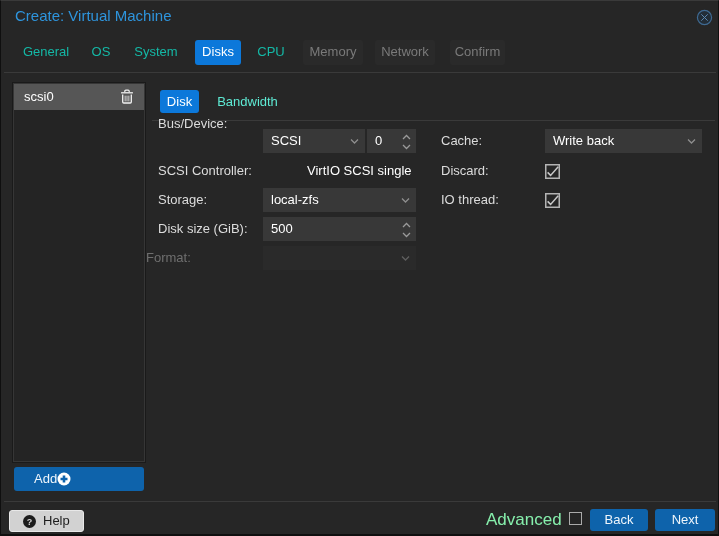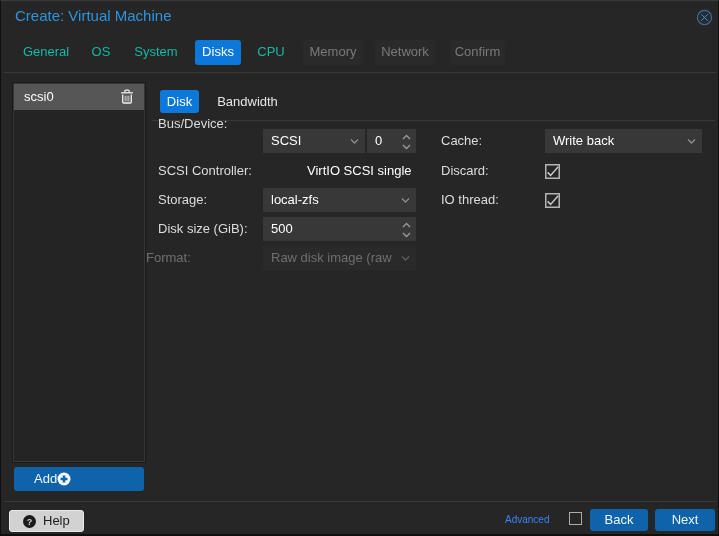--- a/index.html
+++ b/index.html
@@ -19,36 +19,36 @@
     border-top:1px solid #3a3a3a; }
   #listbox { left:12px; top:82px; width:134px; height:381px; background:#242424;
     border:1px solid #1a1a1a; box-shadow: inset 1px 1px 0 #363636, inset -1px -1px 0 #363636; }
   #selrow { left:14px; top:84px; width:130px; height:26px; background:rgba(87,87,87,0.99);
     color:#ffffff; font-size:13px; line-height:26px; }
   #selrow span { margin-left:10px; }
   #addbtn { left:14px; top:467px; width:130px; height:24px; background:rgba(14,100,173,0.99);
     border-radius:3px; color:#eef5fb; font-size:13px; line-height:24px; }
   #dtab { left:160px; top:90px; width:39px; height:23px; background:rgba(12,121,221,0.99);
     border-radius:3px; color:#fff; font-size:13px; line-height:23px; text-align:center; }
-  #btab { left:208px; top:90px; width:79px; height:23px; color:#e5e5e5; font-size:13px;
+  #btab { left:208px; top:90px; width:79px; height:23px; color:#5eead4; font-size:13px;
     line-height:23px; text-align:center; }
   #tabline { left:152px; top:120px; width:563px; height:1px; background:#3a3a3a; }
   .lbl { position:absolute; font-size:13px; color:#dcdcdc; height:24px; line-height:24px; }
   .lbl.dis { color:#6f6f6f; }
   .fld { position:absolute; height:24px; background:rgba(57,57,57,0.99); font-size:13px;
     color:#fff; line-height:24px; }
   .fld .tx { margin-left:8px; }
   .fld.dis { background:rgba(42,42,42,0.99); color:#6f6f6f; }
   .chev { position:absolute; right:6px; top:9px; }
   .plain { position:absolute; font-size:13px; color:#fff; height:24px; line-height:24px; }
   .cb { position:absolute; width:13px; height:13px; border:1.5px solid #ababab; background:transparent; }
   #sep2 { left:4px; top:501px; width:712px; height:1px; background:#3a3a3a; }
   #helpbtn { left:9px; top:510px; width:75px; height:22px; background:rgba(212,212,212,0.99);
     border:1px solid #e8e8e8; border-radius:3px; color:#1c1c1c; font-size:13px; line-height:20px; }
-  #adv { left:505px; top:509px; font-size:10px; color:#3b82f6; height:22px; line-height:22px; }
+  #adv { left:486px; top:509px; font-size:17px; color:#86efac; height:22px; line-height:22px; }
   .btn { position:absolute; top:509px; height:22px; background:rgba(14,100,173,0.99); border-radius:3px;
     color:#eef5fb; font-size:13px; line-height:22px; text-align:center; }
 </style>
 </head>
 <body>
 <div id="winframe" class="abs"></div>
 <div id="title" class="abs">Create: Virtual Machine</div>
 <svg class="abs" style="left:696px;top:9px" width="17" height="17" viewBox="0 0 17 17">
   <circle cx="8.5" cy="8.5" r="7.1" fill="rgba(30,55,78,0.45)" stroke="#3f6a92" stroke-width="1.2"></circle>
   <path d="M5.3 5.3 L11.7 11.7 M11.7 5.3 L5.3 11.7" stroke="#5c88b0" stroke-width="1"></path>
@@ -106,21 +106,21 @@
     </svg>
 </div>
 <div class="lbl" style="left:158px;top:217px;">Disk size (GiB):</div>
 <div class="fld" style="left:263px;top:217px;width:153px;"><span class="tx">500</span>
   <svg style="position:absolute;right:5px;top:4.5px" width="9" height="16" viewBox="0 0 9 16">
     <path d="M1 5 L4.5 1.5 L8 5" stroke="#9a9a9a" stroke-width="1.3" fill="none"></path>
     <path d="M1 11 L4.5 14.5 L8 11" stroke="#9a9a9a" stroke-width="1.3" fill="none"></path>
   </svg>
 </div>
 <div class="lbl dis" style="left:146px;top:246px;">Format:</div>
-<div class="fld dis" style="left:263px;top:246px;width:153px;"><span class="tx">Raw disk image (raw</span>
+<div class="fld dis" style="left:263px;top:246px;width:153px;">
   <svg class="chev" width="9" height="7" viewBox="0 0 9 7">
       <path d="M1 1.5 L4.5 5 L8 1.5" stroke="#5f5f5f" stroke-width="1.3" fill="none"></path>
     </svg>
 </div>
 
 <div class="lbl" style="left:441px;top:129px;">Cache:</div>
 <div class="fld" style="left:545px;top:129px;width:157px;"><span class="tx">Write back</span>
   <svg class="chev" width="9" height="7" viewBox="0 0 9 7">
       <path d="M1 1.5 L4.5 5 L8 1.5" stroke="#8e8e8e" stroke-width="1.3" fill="none"></path>
     </svg>

